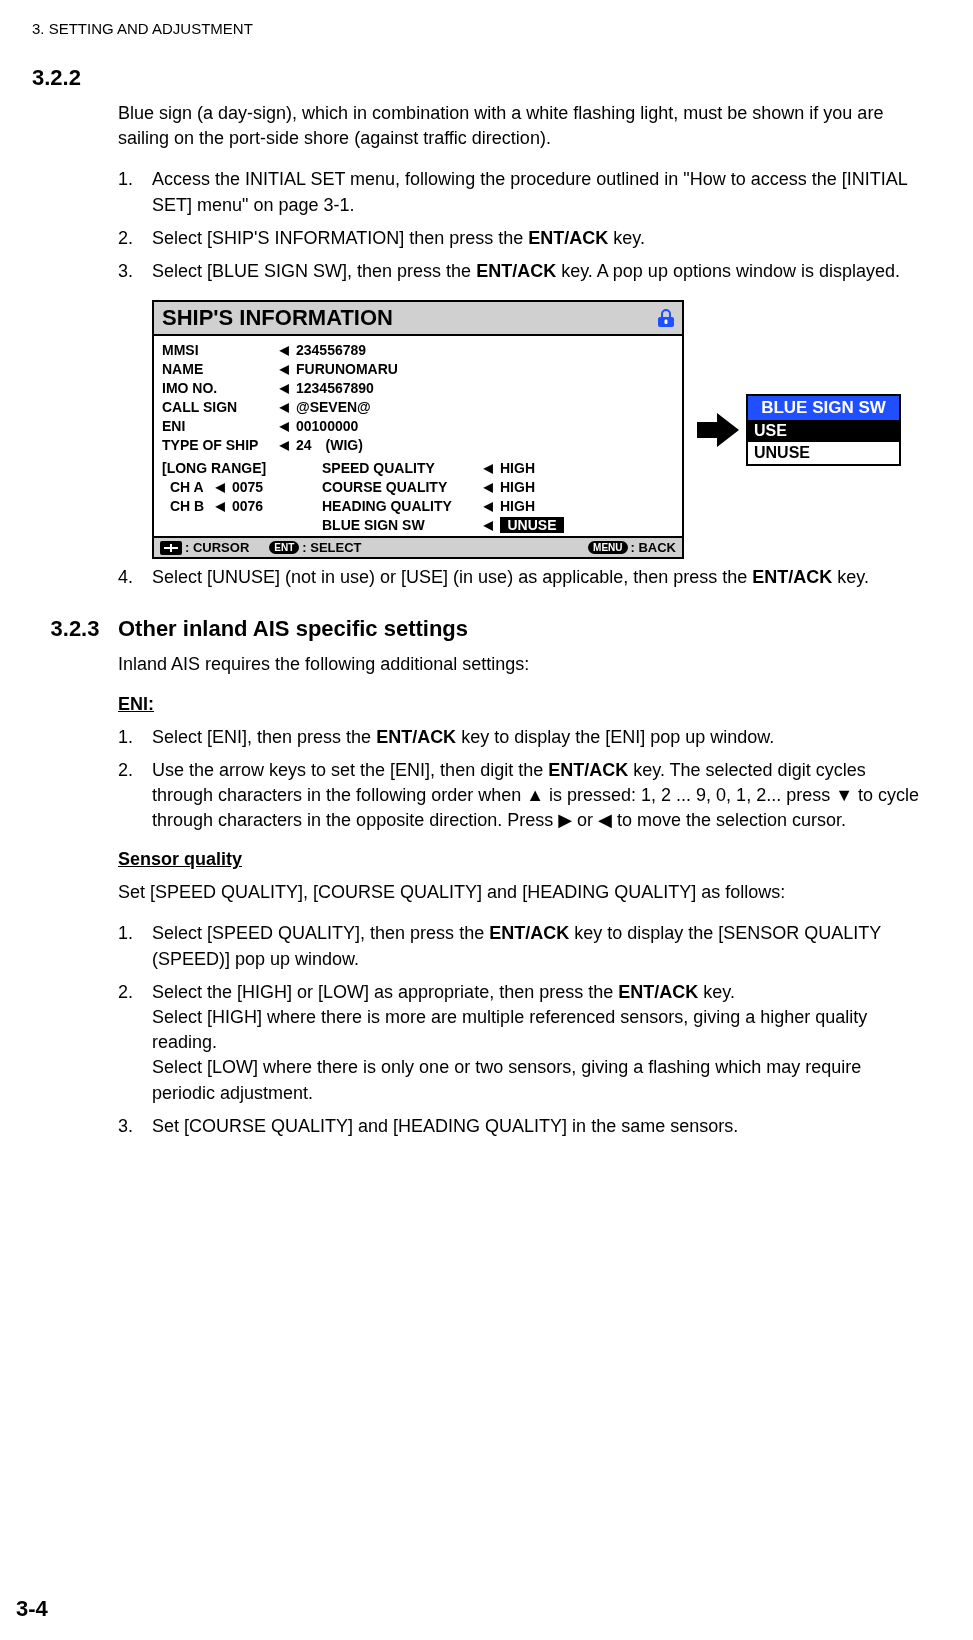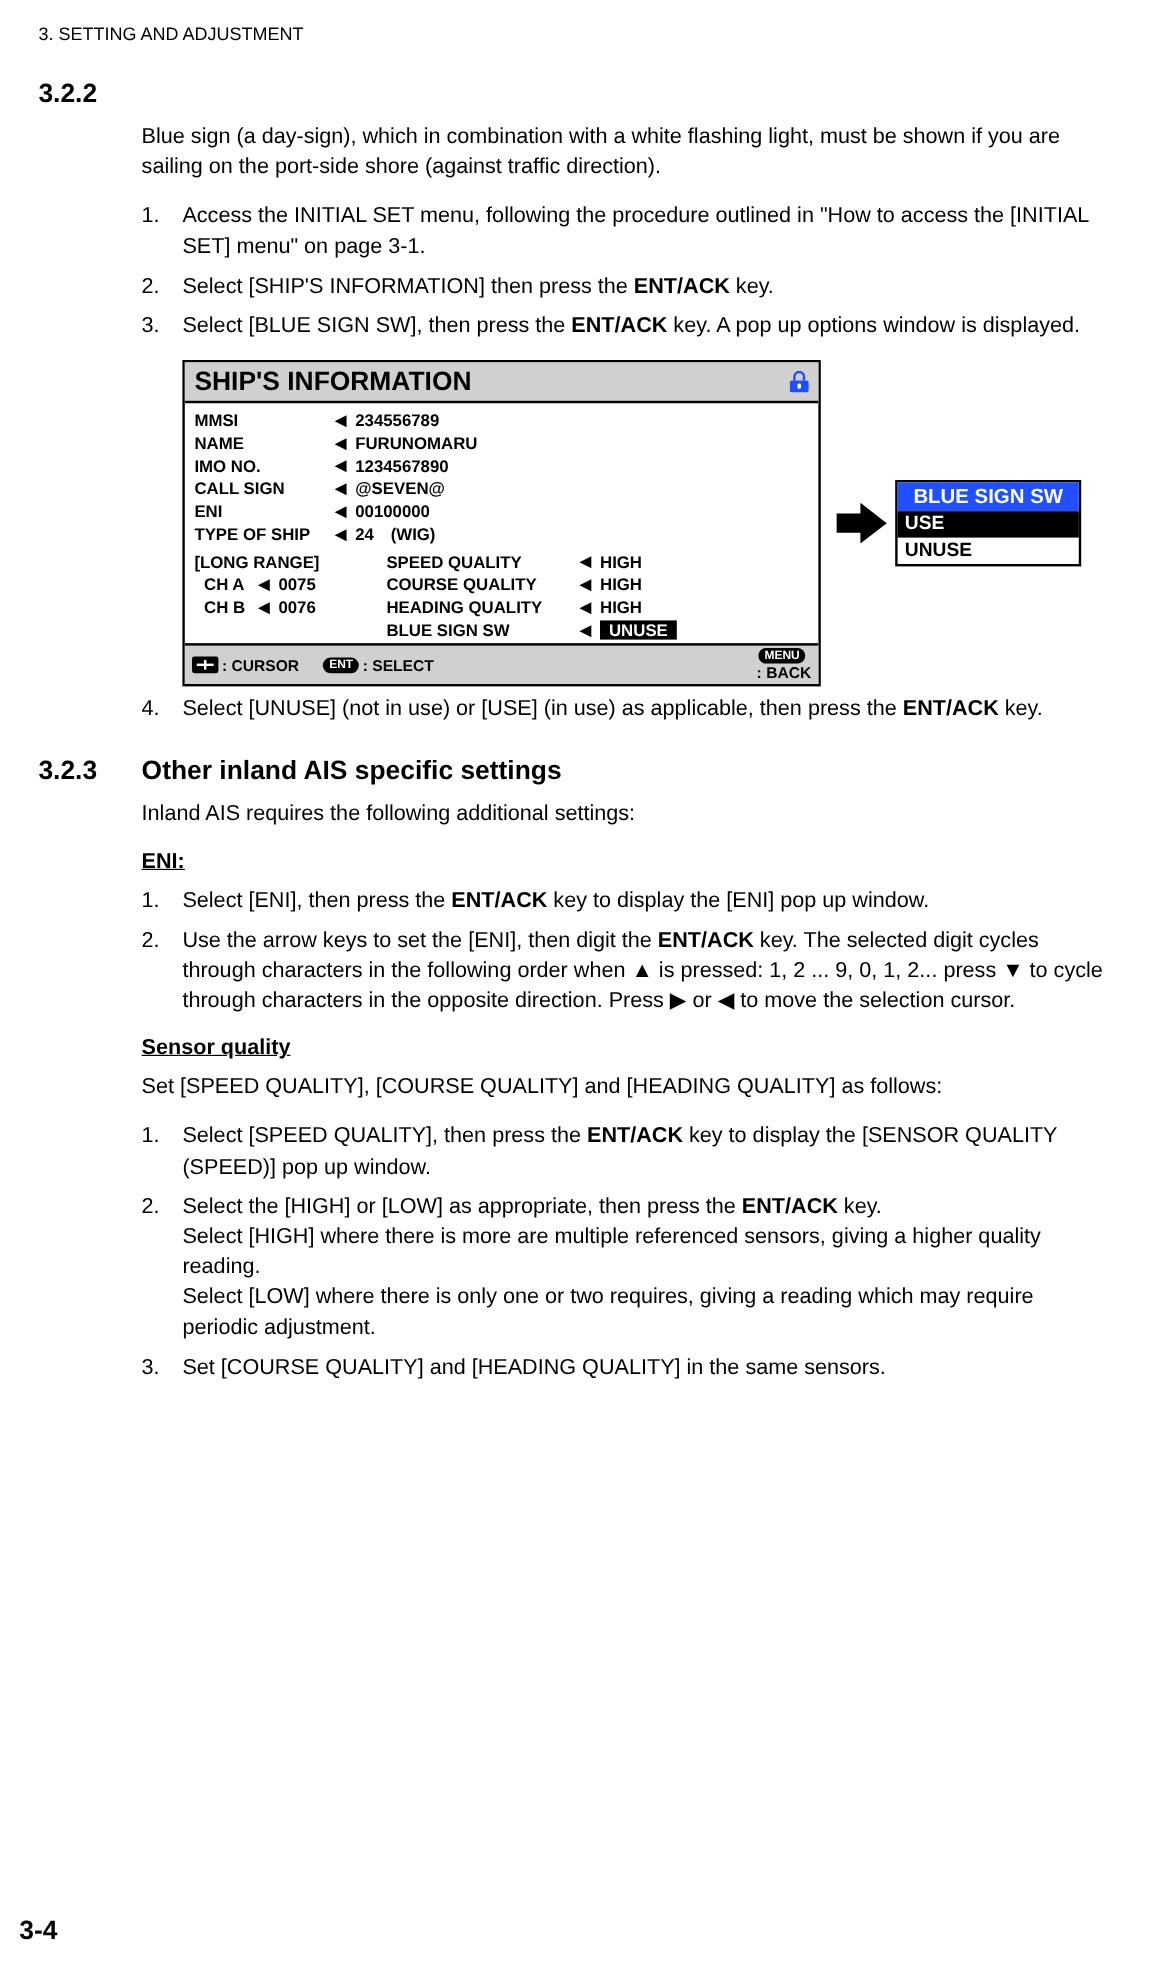--- a/index.html
+++ b/index.html
@@ -78,21 +78,21 @@
   .screen-footer {
     background: #d0d0d0;
     border-top: 2px solid #000;
     display: flex;
     align-items: center;
     font-size: 13px;
     font-weight: bold;
     padding: 2px 6px;
   }
   .sf-item { display: flex; align-items: center; margin-right: 20px; }
-  .sf-last { margin-left: auto; margin-right: 0; display: flex; align-items: center; flex-direction: column; }
+  .sf-last { margin-left: auto; margin-right: 0; display: flex; align-items: center; }
   .pill {
     background: #000; color: #fff;
     border-radius: 9px;
     font-size: 10px;
     padding: 1px 5px;
     margin: 0 3px 0 0;
     display: inline-flex;
     align-items: center;
     justify-content: center;
   }
@@ -289,21 +289,21 @@
 
 <div class="ol">
   <div class="item">
     <div class="num">4.</div>
     <div class="txt">
       <span>Select [UNUSE] (not in use) or [USE] (in use) as applicable, then press the </span><span class="b">ENT/ACK</span><span> key.</span>
     </div>
   </div>
 </div>
 
-<div class="section-row" style="margin-top:26px;">
+<div class="section-row" style="margin-top:26px;text-align:center;">
   <div class="section-num">3.2.3</div>
   <div class="section-title">Other inland AIS specific settings</div>
 </div>
 
 <div class="body-text">Inland AIS requires the following additional settings:</div>
 
 <div class="u">ENI:</div>
 
 <div class="ol">
   <div class="item">
@@ -329,21 +329,21 @@
     <div class="num">1.</div>
     <div class="txt">
       <span>Select [SPEED QUALITY], then press the </span><span class="b">ENT/ACK</span><span> key to display the [SENSOR QUALITY (SPEED)] pop up window.</span>
     </div>
   </div>
   <div class="item">
     <div class="num">2.</div>
     <div class="txt">
       <span>Select the [HIGH] or [LOW] as appropriate, then press the </span><span class="b">ENT/ACK</span><span> key.</span><br>
       <span>Select [HIGH] where there is more are multiple referenced sensors, giving a higher quality reading.</span><br>
-      <span>Select [LOW] where there is only one or two requires, giving a reading which may require periodic adjustment.</span>
+      <span>Select [LOW] where there is only one or two sensors, giving a flashing which may require periodic adjustment.</span>
     </div>
   </div>
   <div class="item">
     <div class="num">3.</div>
     <div class="txt">Set [COURSE QUALITY] and [HEADING QUALITY] in the same sensors.</div>
   </div>
 </div>
 
 <div class="page-num">3-4</div>
 

